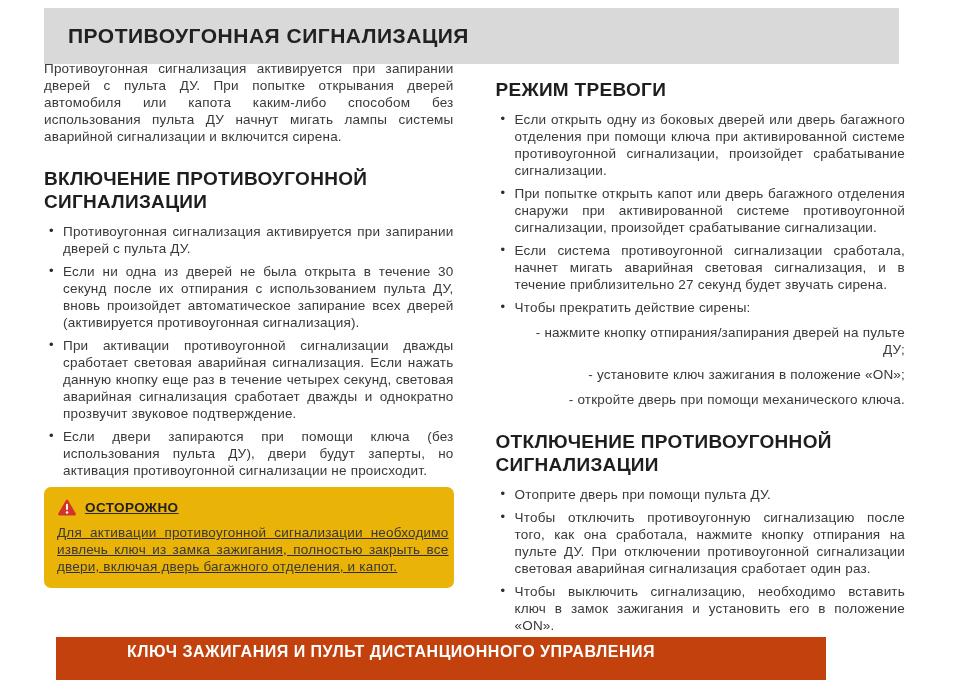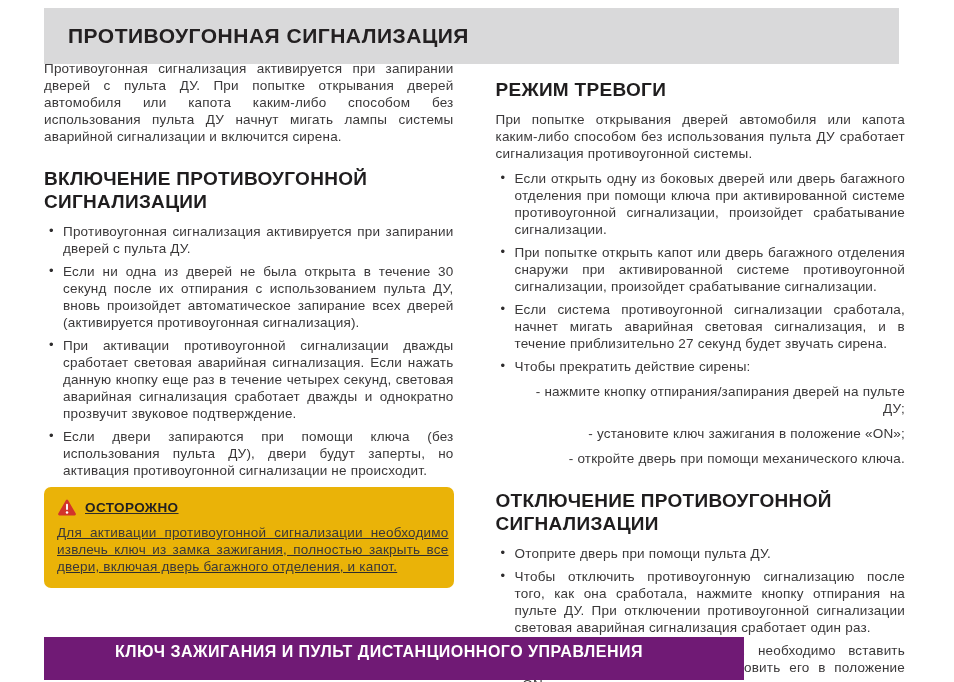--- a/index.html
+++ b/index.html
@@ -82,23 +82,23 @@
     color: #232021;
   }
   .warn-text {
     font-size: 13.5px; line-height: 17px;
     text-align: justify; letter-spacing: 0.2px;
     color: #3a3839;
   }
 
   
   .footer-bar {
-    position: absolute; left: 44px; top: 637px;
-    width: 700px; height: 43px;
-    background: #701a75;
+    position: absolute; left: 56px; top: 637px;
+    width: 770px; height: 43px;
+    background: #c2410c;
     padding: 6px 0 0 71px;
   }
   .footer-bar .title {
     font-size: 16px; font-weight: bold; letter-spacing: 0.5px;
     color: #ffffff;
   }
 </style>
 </head>
 <body>
 
@@ -131,21 +131,20 @@
             </svg>
           </span>
           <span class="warn-title">ОСТОРОЖНО</span>
         </div>
         <p class="warn-text">Для активации противоугонной сигнализации необходимо извлечь ключ из замка зажигания, полностью закрыть все двери, включая дверь багажного отделения, и капот.</p>
       </div>
     </div>
 
     <div class="col">
       <h2 class="section-heading">РЕЖИМ ТРЕВОГИ</h2>
-      <p class="body-text">При попытке открывания дверей автомобиля или капота каким-либо способом без использования пульта ДУ сработает сигнализация противоугонной системы.</p>
       <ul class="bullets">
           <li>Если открыть одну из боковых дверей или дверь багажного отделения при помощи ключа при активированной системе противоугонной сигнализации, произойдет срабатывание сигнализации.</li>
           <li>При попытке открыть капот или дверь багажного отделения снаружи при активированной системе противоугонной сигнализации, произойдет срабатывание сигнализации.</li>
           <li>Если система противоугонной сигнализации сработала, начнет мигать аварийная световая сигнализация, и в течение приблизительно 27 секунд будет звучать сирена.</li>
           <li>Чтобы прекратить действие сирены:<div class="subline">- нажмите кнопку отпирания/запирания дверей на пульте ДУ;</div><div class="subline">- установите ключ зажигания в положение «ON»;</div><div class="subline">- откройте дверь при помощи механического ключа.</div></li>
         </ul>
 
       <h2 class="section-heading">ОТКЛЮЧЕНИЕ ПРОТИВОУГОННОЙ СИГНАЛИЗАЦИИ</h2>
       <ul class="bullets">
           <li>Отоприте дверь при помощи пульта ДУ.</li>

